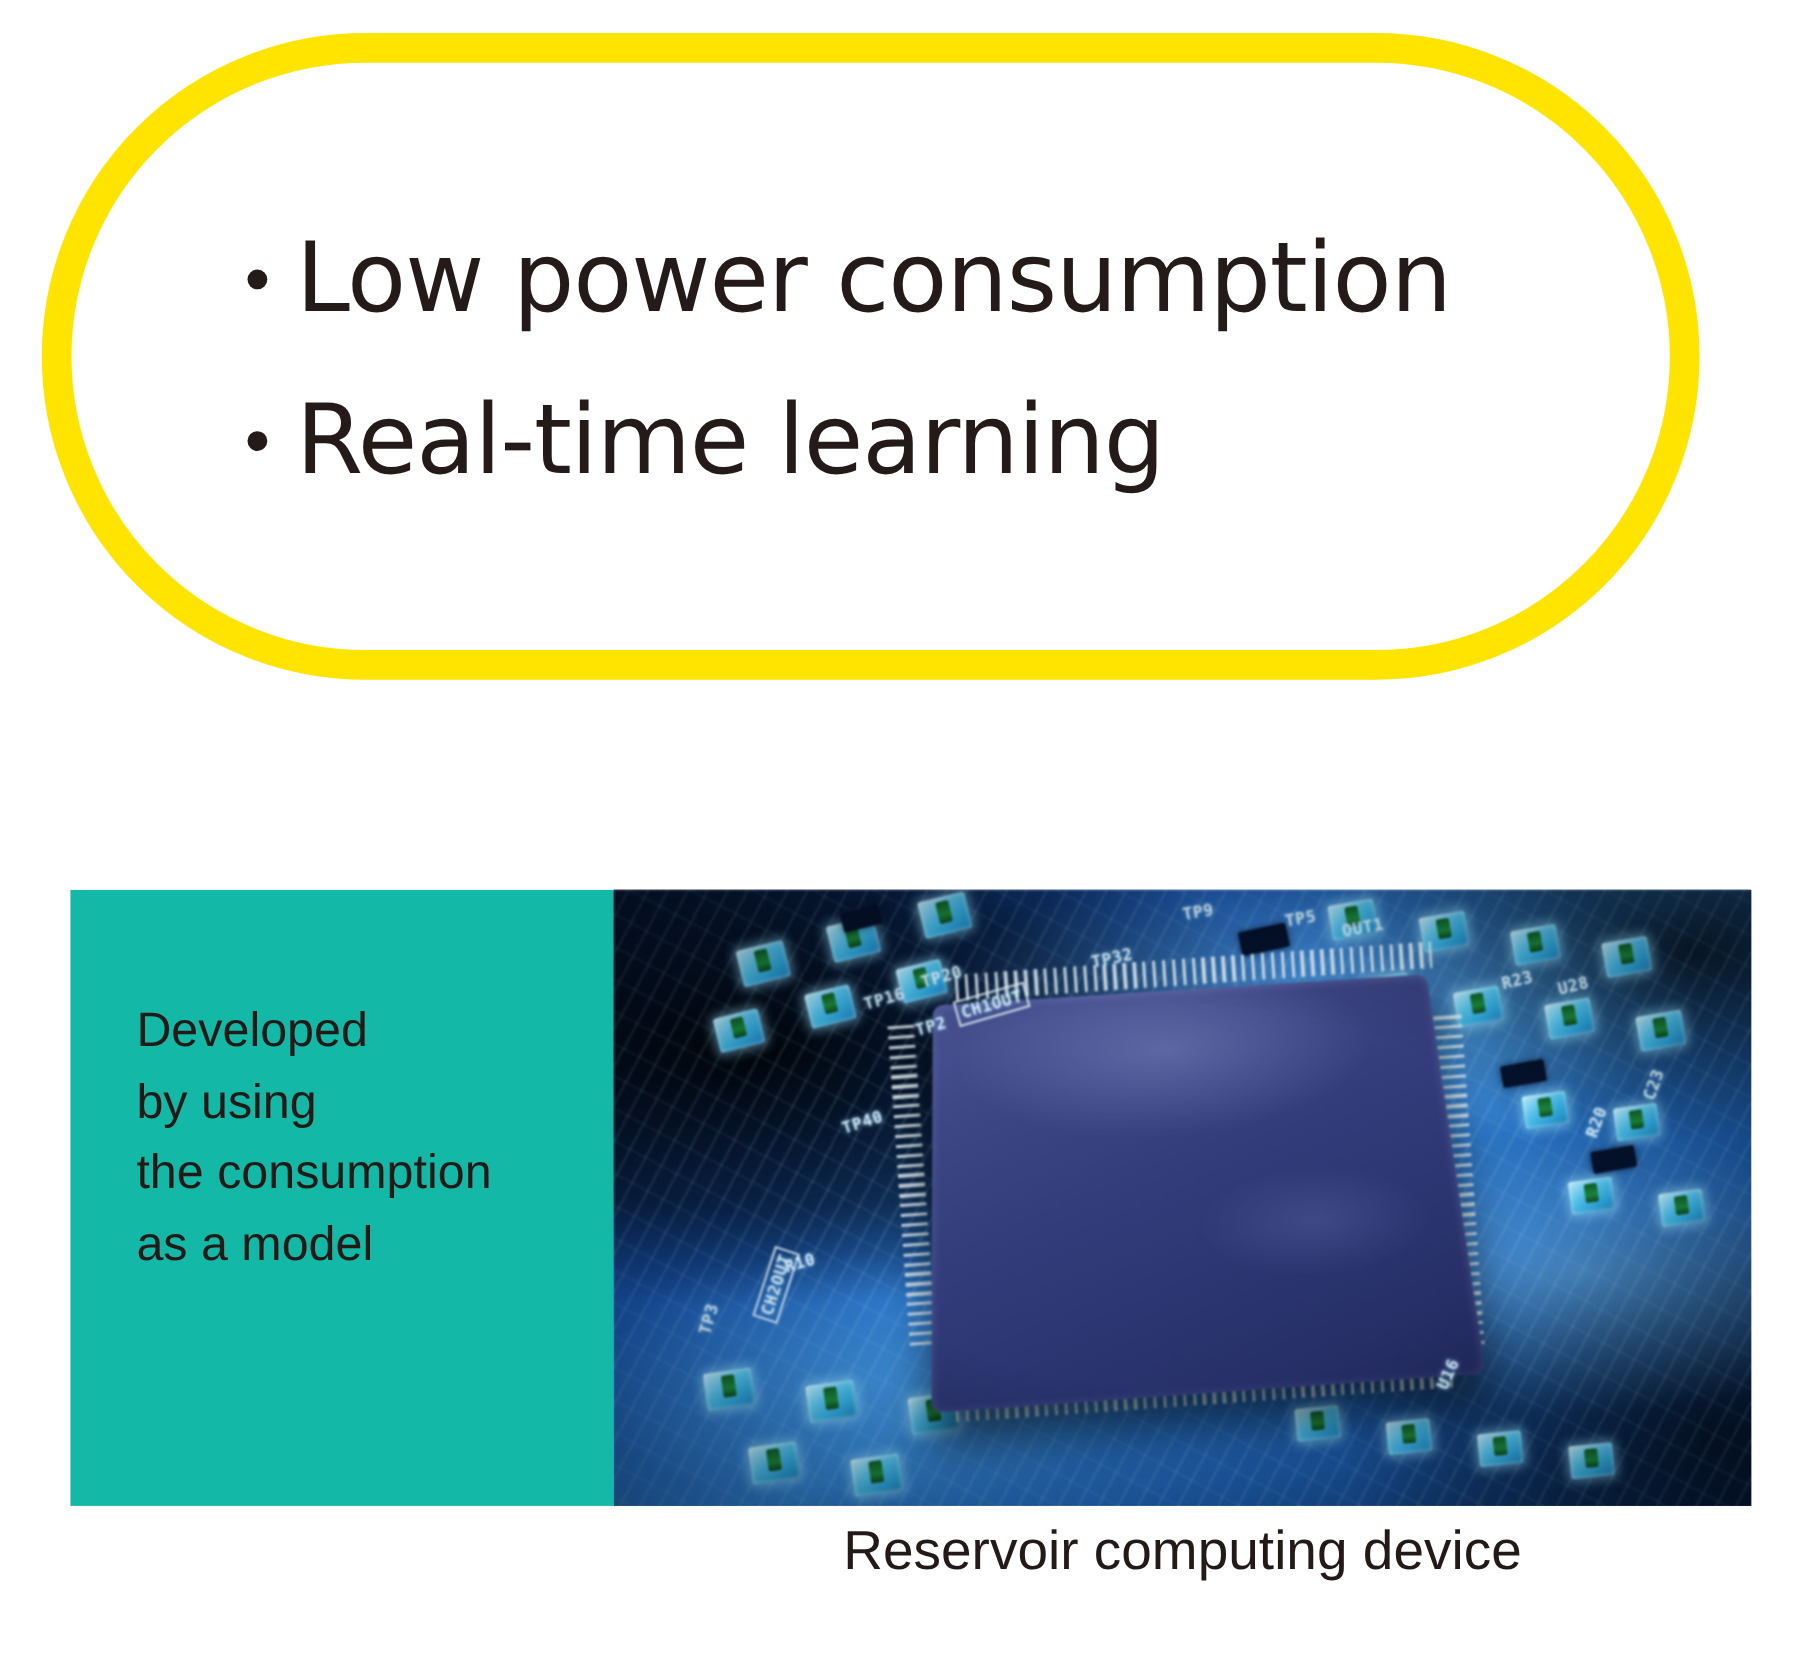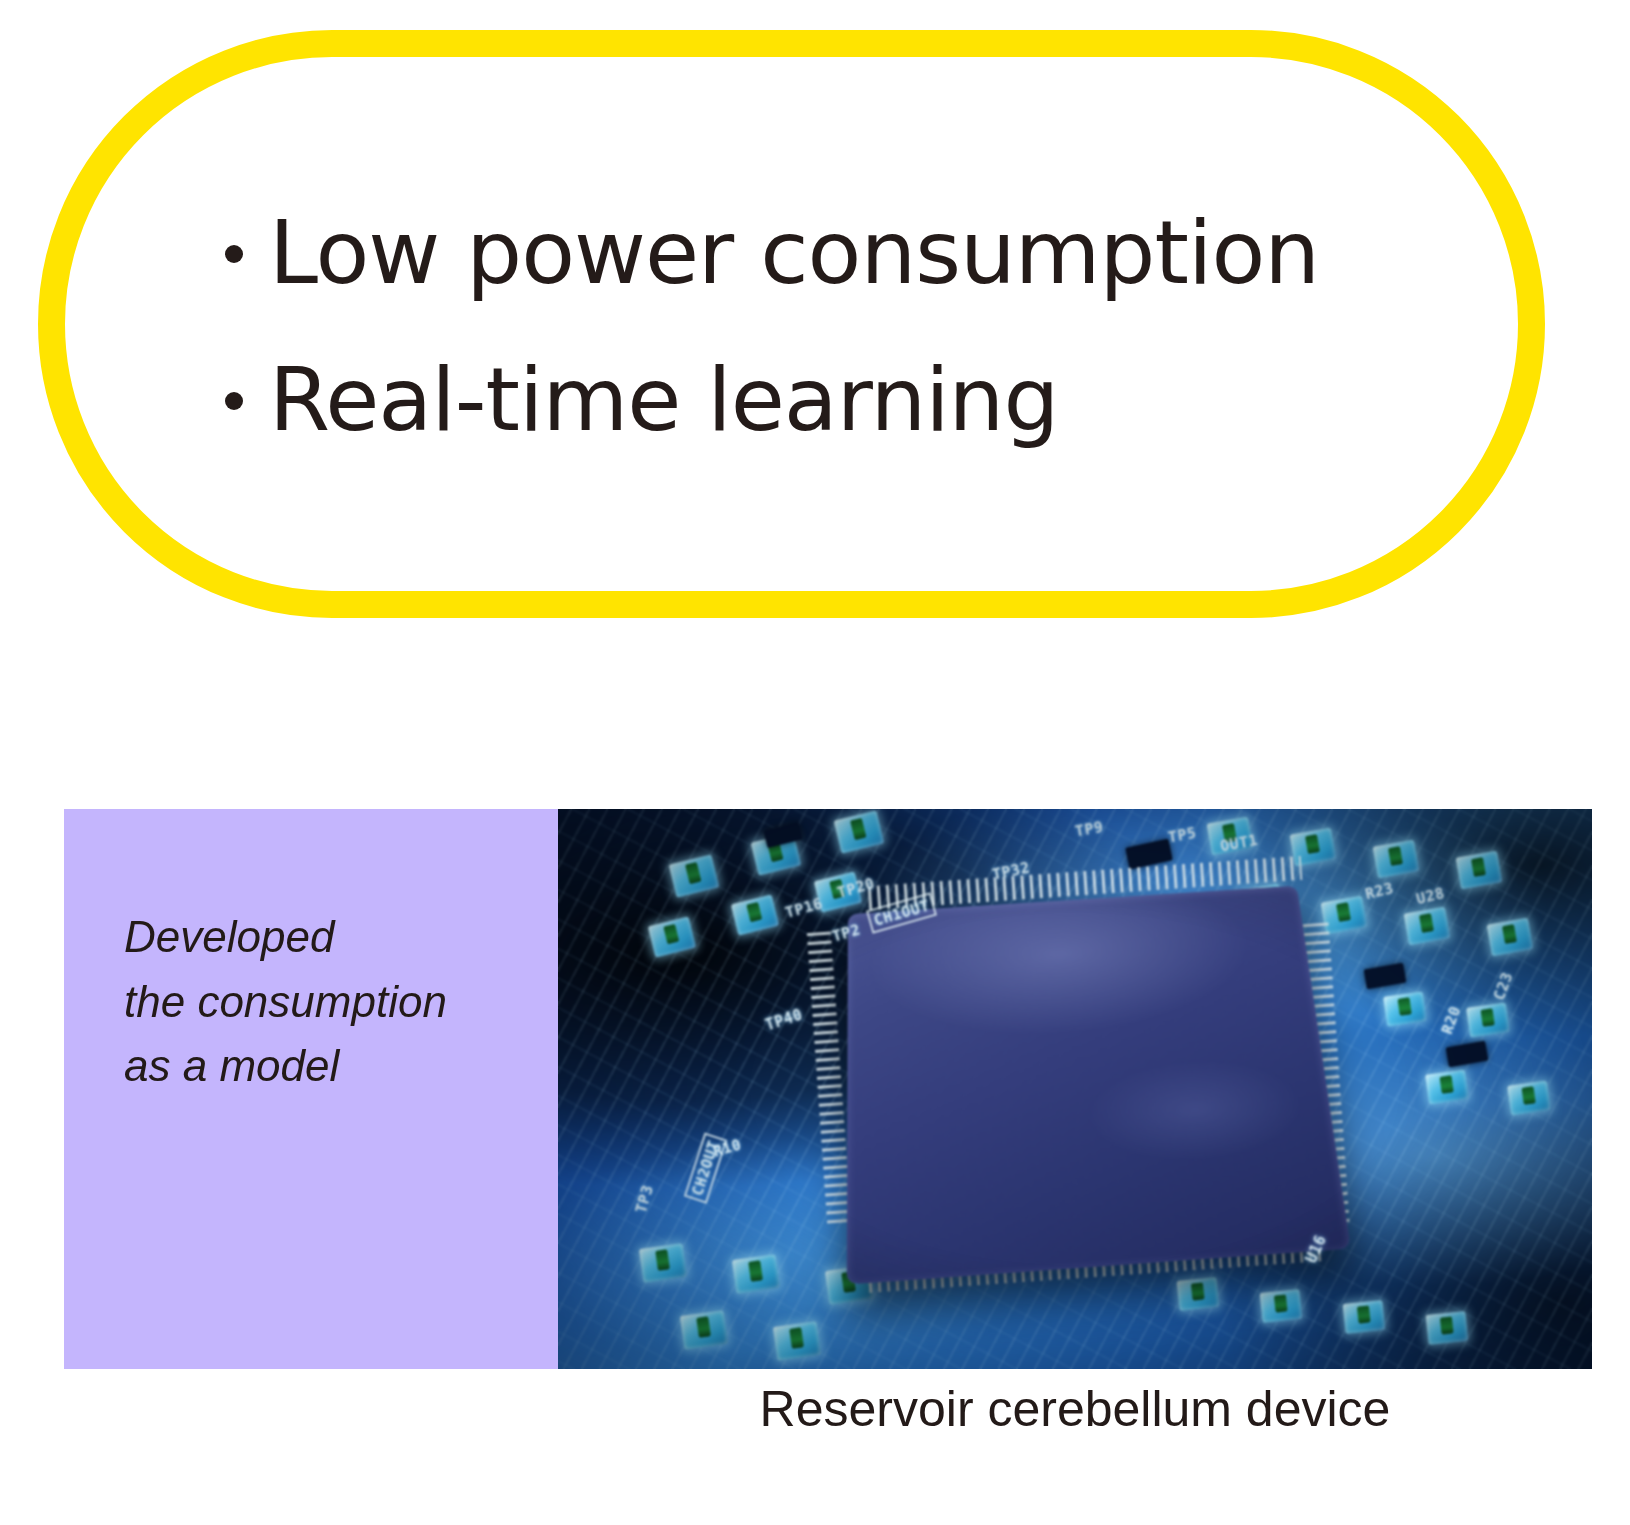--- a/index.html
+++ b/index.html
@@ -79,23 +79,22 @@
     left: 64px;
     top: 809px;
     width: 1528px;
     height: 560px;
     display: flex;
     align-items: stretch;
   }
 
   #grey-panel {
     flex: 0 0 494px;
-    background: #c4b5fd;
+    background: #14b8a6;
     position: relative;
-    font-style: italic;
   }
   #grey-panel-text {
     position: absolute;
     left: 60px;
     top: 96px;
     width: 420px;
     color: #231a18;
     font-family: "Liberation Sans", sans-serif;
     font-size: 44px;
     line-height: 1.47;
@@ -249,20 +248,21 @@
       </li>
 
     </ul>
   </div>
 
   <div id="lower-block">
 
     <div id="grey-panel">
       <div id="grey-panel-text">
         <span class="panel-line">Developed</span>
+        <span class="panel-line">by using</span>
         <span class="panel-line">the consumption</span>
         <span class="panel-line">as a model</span>
       </div>
     </div>
 
     <div id="photo">
       <div class="sheen"></div>
       <div class="traces"></div>
 
       <div class="pad" style="left:11%;top:9%;width:44px;height:34px;transform:rotate(-14deg);"></div>
@@ -328,15 +328,15 @@
       <div class="silk" style="left:90%;top:30%;transform:rotate(-70deg);">C23</div>
       <div class="silk" style="left:15%;top:59%;transform:rotate(-16deg);">R10</div>
       <div class="silk" style="left:7%;top:68%;transform:rotate(-74deg);">TP3</div>
 
       <div class="blurlayer"></div>
       <div class="vignette"></div>
     </div>
 
   </div>
 
-  <div id="caption">Reservoir cerebellum device</div>
+  <div id="caption">Reservoir computing device</div>
 
 </div>
 
 </body></html>

